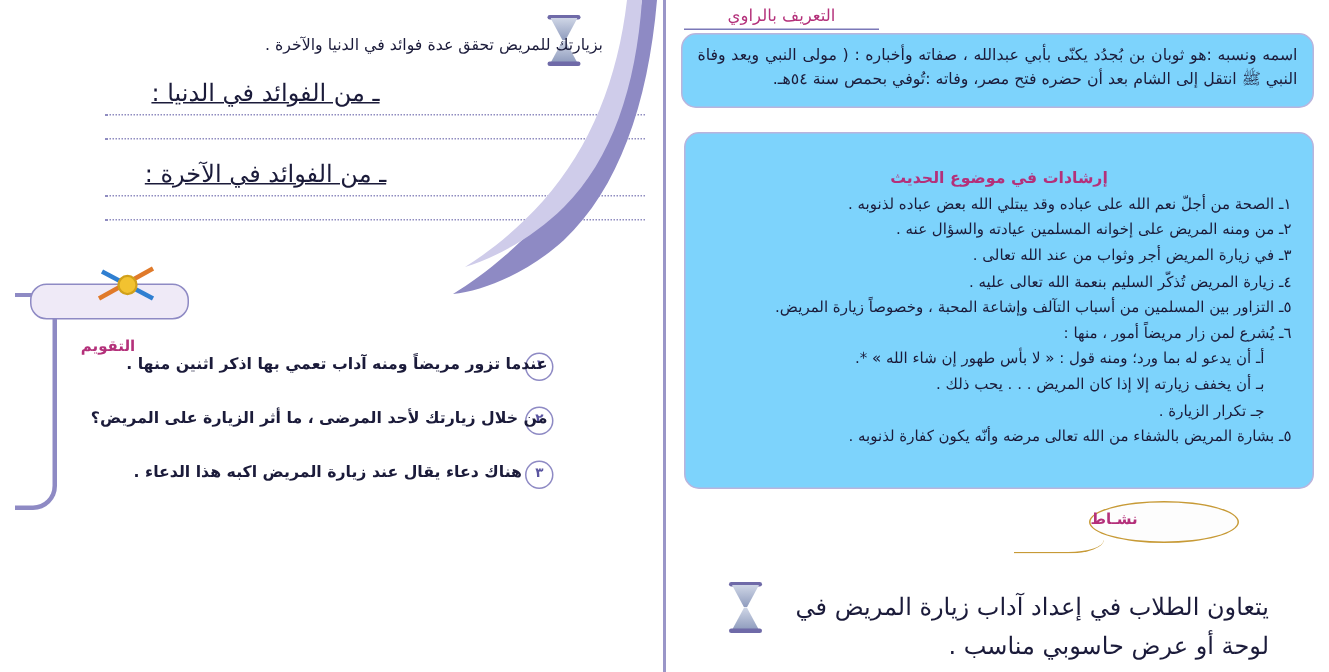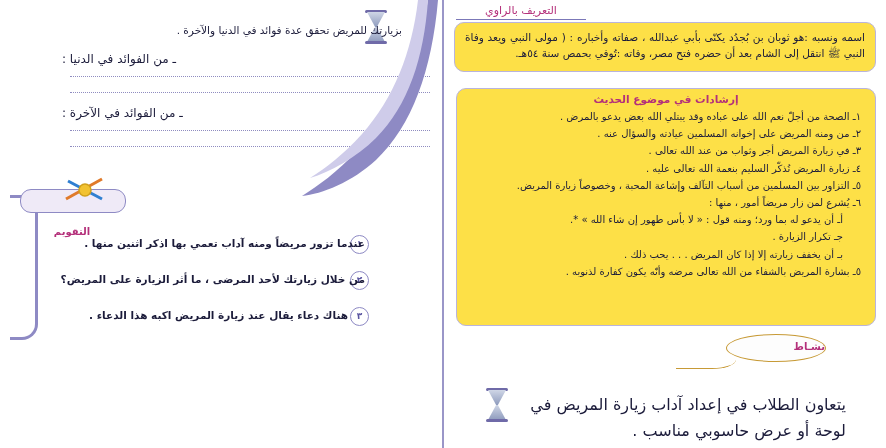--- a/index.html
+++ b/index.html
@@ -27,61 +27,61 @@
     text-align:center;
   }
   .title-bar{
     position:absolute;
     right:300px;top:4px;width:130px;
     border-bottom:1.5px solid #7b78b8;
     padding-bottom:2px;
   }
   .box{
     position:absolute;
-    background:#fde047;
+    background:#7dd3fc;
     border:1px solid #b9b4dd;
     border-radius:10px;
     box-sizing:border-box;
   }
   .box1{right:10px;top:22px;width:422px;height:50px;padding:6px 10px;}
   .box2{right:10px;top:88px;width:420px;height:238px;padding:4px 10px;}
 
   .arabic{
     font-family:"DejaVu Sans", sans-serif;
     font-size:10.5px;
     color:#1b1b3a;
     line-height:1.55;
     text-align:justify;
   }
   .sub-title{
     color:#b4307a;
     font-weight:bold;
     font-size:10.5px;
     text-align:center;
-    margin:0 0 4px;
+    margin:20px 0 4px;
   }
   .list-line{
     font-size:10px;
     color:#1b1b3a;
     line-height:1.62;
     margin:0 0 1px 0;
     padding-right:4px;
   }
   .indent1{padding-right:22px;}
 
   
   .activity-oval{
     position:absolute;
     right:60px;top:334px;width:98px;height:26px;
     border:1.5px solid #c79a36;
     border-radius:50%;
     background:#fdfdfd;
   }
   .activity-oval span{
-    display:block;text-align:right;line-height:24px;
+    display:block;text-align:left;line-height:24px;
     font-size:10px;font-weight:bold;color:#b4307a;
   }
   .oval-tail{
     position:absolute;right:150px;top:346px;width:60px;height:22px;
     border-bottom:1.5px solid #c79a36;
     border-radius:0 0 40% 0;
   }
   .activity-text{
     position:absolute;right:40px;top:392px;width:330px;
     font-size:16px;color:#1b1b3a;line-height:1.6;text-align:right;
@@ -99,21 +99,21 @@
   .hg-cap{position:absolute;left:0;width:22px;height:3px;background:#6f6aa8;border-radius:2px;}
   .hg-cap.t{top:0;}
   .hg-cap.b{bottom:0;}
 
   
   .lp-text{
     position:absolute;right:40px;top:22px;width:330px;
     font-size:10.5px;color:#1b1b3a;line-height:1.6;text-align:right;
   }
   .q-label{
-    position:absolute;font-size:12px;color:#1b1b3a;text-align:left;
+    position:absolute;font-size:16px;color:#1b1b3a;text-align:center;text-decoration:underline;
   }
   .dots{
     position:absolute;height:1px;border-top:1px dotted #8f8cc0;
   }
   .swoosh{
     position:absolute;left:300px;top:0;width:140px;height:210px;
     overflow:hidden;
   }
   .swoosh svg{position:absolute;left:0;top:0;}
 
@@ -160,29 +160,29 @@
     <div class="title-bar">
       <div class="section-title">التعريف بالراوي</div>
     </div>
 
     <div class="box box1">
       <div class="arabic">اسمه ونسبه :هو ثوبان بن بُجدُد يكنّى بأبي عبدالله ، صفاته وأخباره : ( مولى النبي ويعد وفاة النبي ﷺ انتقل إلى الشام بعد أن حضره فتح مصر، وفاته :تُوفي بحمص سنة ٥٤هـ.</div>
     </div>
 
     <div class="box box2">
       <div class="sub-title">إرشادات في موضوع الحديث</div>
-      <div class="list-line">١ـ الصحة من أجلّ نعم الله على عباده وقد يبتلي الله بعض يدعو بالمرض .</div>
+      <div class="list-line">١ـ الصحة من أجلّ نعم الله على عباده وقد يبتلي الله بعض عباده لذنوبه .</div>
       <div class="list-line">٢ـ من ومنه المريض على إخوانه المسلمين عيادته والسؤال عنه .</div>
       <div class="list-line">٣ـ في زيارة المريض أجر وثواب من عند الله تعالى .</div>
       <div class="list-line">٤ـ زيارة المريض تُذكّر السليم بنعمة الله تعالى عليه .</div>
       <div class="list-line">٥ـ التزاور بين المسلمين من أسباب التآلف وإشاعة المحبة ، وخصوصاً زيارة المريض.</div>
       <div class="list-line">٦ـ يُشرع لمن زار مريضاً أمور ، منها :</div>
       <div class="list-line indent1">أـ أن يدعو له بما ورد؛ ومنه قول : « لا بأس طهور إن شاء الله » *.</div>
+      <div class="list-line indent1">بـ أن يخفف زيارته إلا إذا كان المريض . . . يحب ذلك .</div>
       <div class="list-line indent1">جـ تكرار الزيارة .</div>
-      <div class="list-line indent1">بـ أن يخفف زيارته إلا إذا كان المريض . . . يحب ذلك .</div>
       <div class="list-line">٥ـ بشارة المريض بالشفاء من الله تعالى مرضه وأنّه يكون كفارة لذنوبه .</div>
     </div>
 
     <div class="oval-tail"></div>
     <div class="activity-oval">
       <span>نشـاط</span>
     </div>
 
     <div class="hourglass" style="right:378px;top:388px;">
       <div class="hg-cap t"></div>

